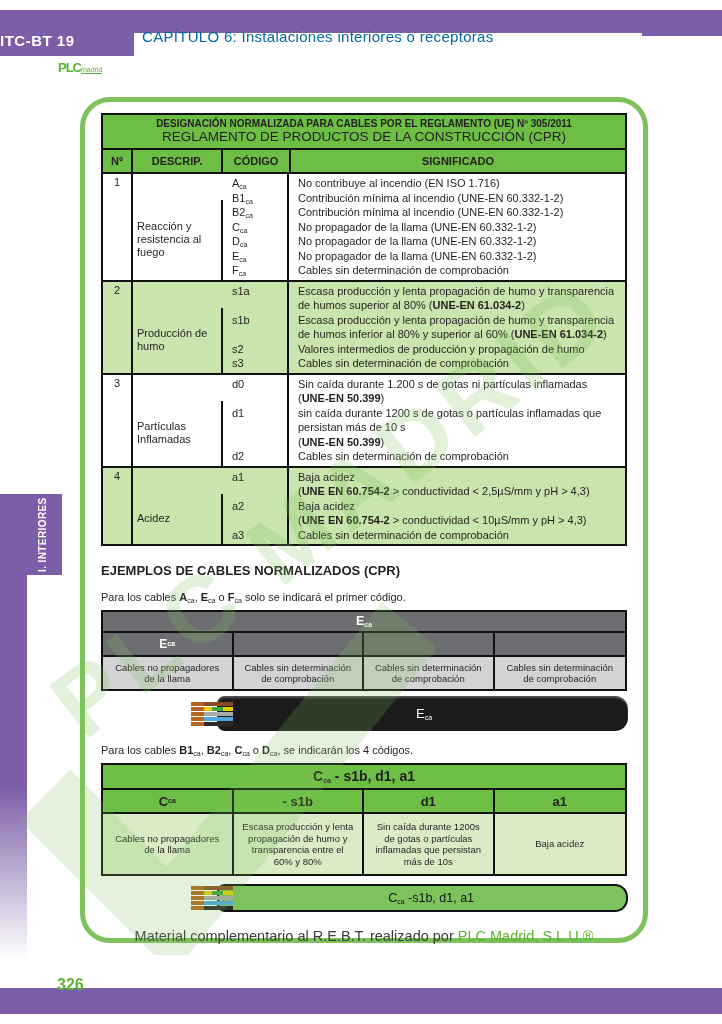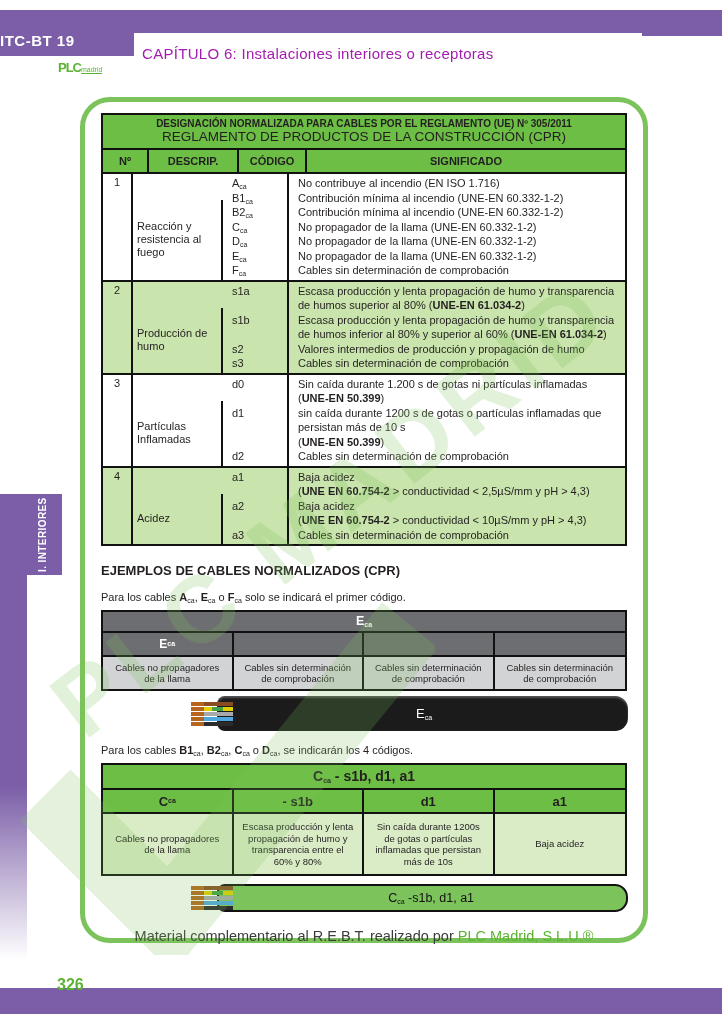--- a/index.html
+++ b/index.html
@@ -8,37 +8,37 @@
   .b{font-weight:bold;}
   .gtx{color:#5bb431;}
   sub{font-size:7px;vertical-align:-2px;line-height:0;}
 
   
   .top-strip{position:absolute;left:0;top:10px;width:722px;height:23px;background:#7b5ea7;z-index:5;}
   .top-step{position:absolute;right:0;top:33px;width:80px;height:3px;background:#7b5ea7;z-index:5;}
   .header-tag{position:absolute;left:0;top:10px;width:134px;height:46px;background:#7b5ea7;z-index:6;
               display:flex;align-items:flex-end;justify-content:flex-start;box-sizing:border-box;padding:0 8px 7px 0;}
   .header-tag span{color:#fff;font-weight:bold;font-size:15px;letter-spacing:0.5px;}
-  .chapter{position:absolute;left:142px;top:45px;font-size:15px;color:#a21caf;letter-spacing:0.3px;z-index:6;}
+  .chapter{position:absolute;left:142px;top:28px;font-size:15px;color:#0369a1;letter-spacing:0.3px;z-index:6;}
   .logo{position:absolute;left:58px;top:62px;z-index:6;line-height:10px;}
   .logo-plc{font-weight:bold;color:#5bb431;font-size:13px;letter-spacing:-1px;}
   .logo-madrid{color:#5bb431;font-size:7px;border-bottom:1px solid #5bb431;}
 
   
   .gbox{position:absolute;left:80px;top:97px;width:568px;height:846px;box-sizing:border-box;
         border:5px solid #7cc35b;border-radius:30px;padding:11px 16px;background:#fff;z-index:10;}
 
   
   .cpr{border:2px solid #111;font-size:11px;}
   .tbl-title{background:#6cbe45;text-align:center;border-bottom:2px solid #111;padding:3px 4px 4px;}
   .tt1{font-size:10px;font-weight:bold;}
   .tt2{font-size:13.5px;font-weight:normal;}
   .tbl-cols{display:flex;background:#6cbe45;border-bottom:2px solid #111;font-weight:bold;}
   .hc{display:flex;align-items:center;justify-content:center;height:22px;box-sizing:border-box;border-right:2px solid #111;font-size:11px;}
-  .h-num{width:46px;}
+  .h-num{width:30px;}
   .h-desc{width:90px;}
   .h-code{width:68px;}
   .h-sig{flex:1;border-right:none;}
   .t-row{display:flex;border-bottom:2px solid #111;background:#fff;}
   .t-row:last-child{border-bottom:none;}
   .t-row.shade{background:#c9e4ac;}
   .c-num{width:30px;box-sizing:border-box;border-right:2px solid #111;text-align:center;padding-top:2px;}
   .c-desc{width:90px;box-sizing:border-box;border-right:2px solid #111;display:flex;align-items:center;
           padding:2px 4px;line-height:13px;margin-top:26px;}
   .c-items{flex:1;display:flex;flex-direction:column;}

